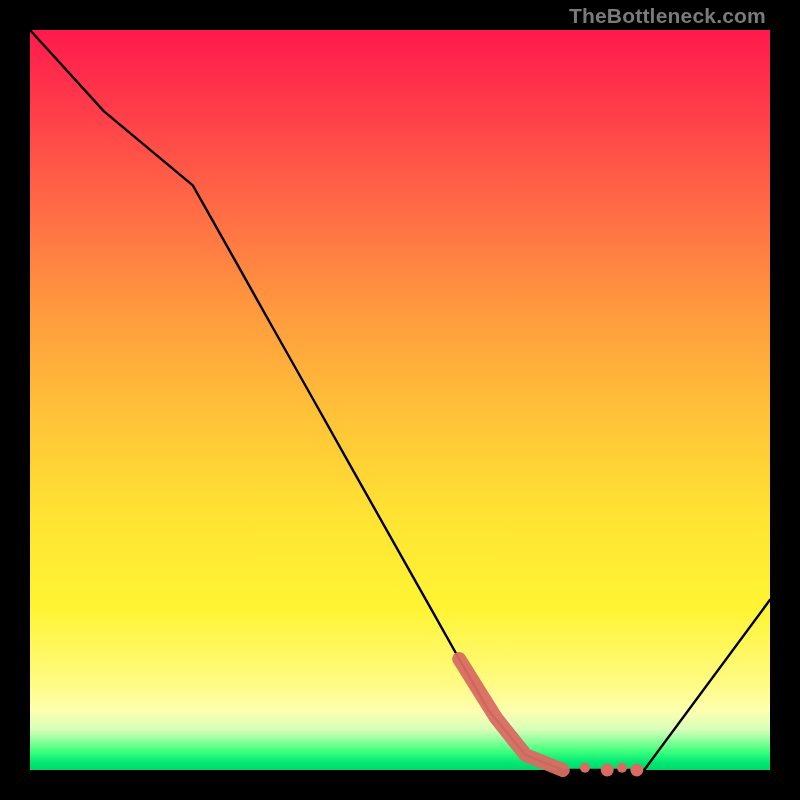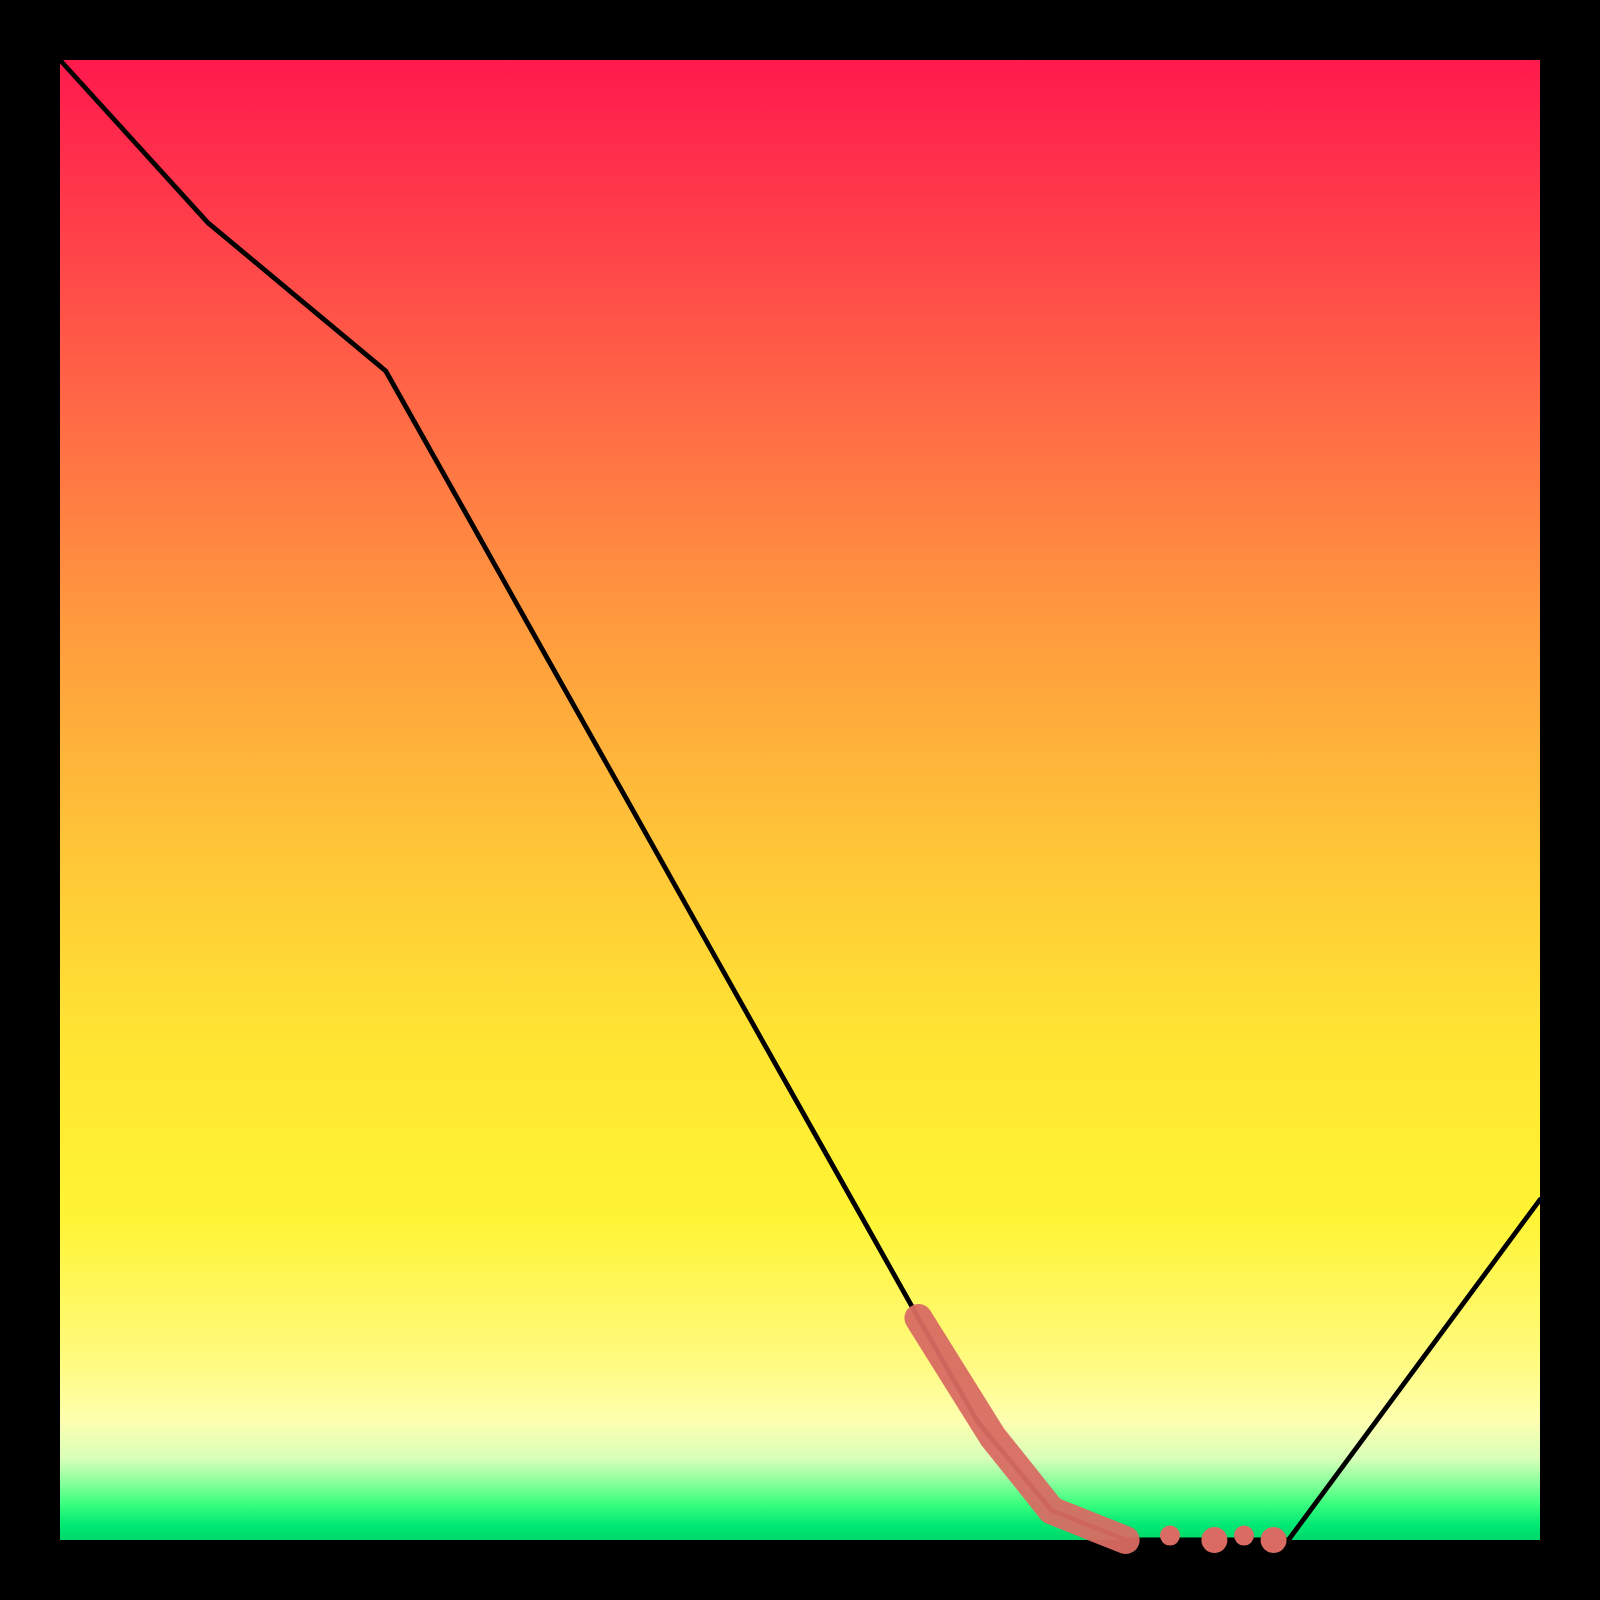--- a/index.html
+++ b/index.html
@@ -86,13 +86,14 @@
 
       <g id="highlight-dots">
           <circle cx="555.0" cy="737.8" r="5" class="highlight-dot"></circle>
           <circle cx="577.2" cy="740.0" r="6.5" class="highlight-dot"></circle>
           <circle cx="592.0" cy="737.8" r="5" class="highlight-dot"></circle>
           <circle cx="606.8" cy="740.0" r="6.5" class="highlight-dot"></circle>
         </g>
     </svg>
   </div>
 
+  <div class="attribution">TheBottleneck.com</div>
 </div>
 
 </body></html>

